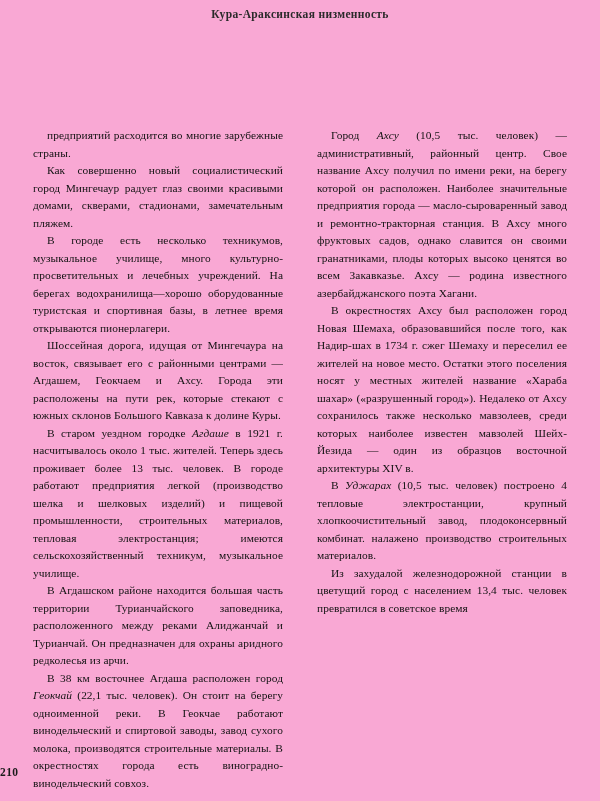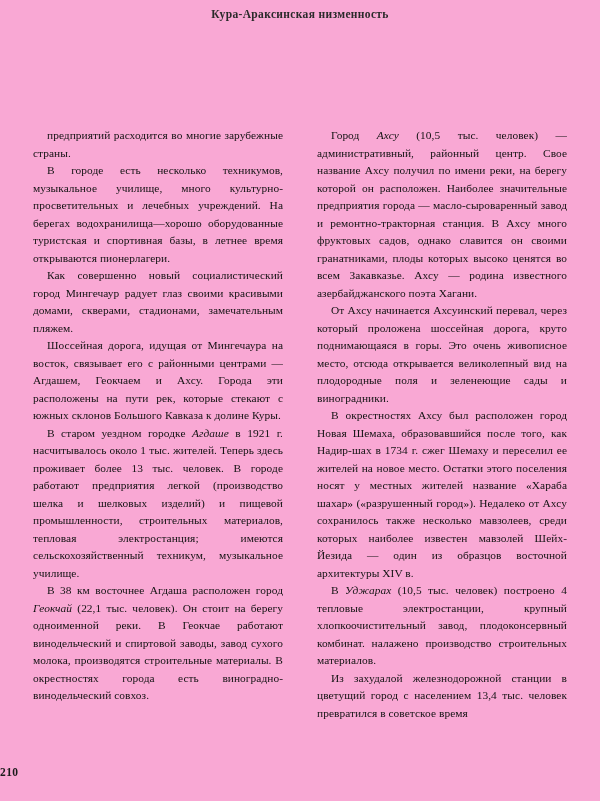--- a/index.html
+++ b/index.html
@@ -69,29 +69,29 @@
 </head>
 <body>
 
 <div id="page">
 
   <div id="running-header">Кура-Араксинская низменность</div>
 
   <div id="columns">
     <div class="column" id="column-left">
         <p class="para"><span>предприятий расходится во многие зарубежные страны.</span></p>
+        <p class="para"><span>Как совершенно новый социалистический город Мингечаур радует глаз своими красивыми домами, скверами, стадионами, замечательным пляжем.</span></p>
         <p class="para"><span>В городе есть несколько техникумов, музыкальное училище, много культурно-просветительных и лечебных учреждений. На берегах водохранилища—хорошо оборудованные туристская и спортивная базы, в летнее время открываются пионерлагери.</span></p>
-        <p class="para"><span>Как совершенно новый социалистический город Мингечаур радует глаз своими красивыми домами, скверами, стадионами, замечательным пляжем.</span></p>
         <p class="para"><span>Шоссейная дорога, идущая от Мингечаура на восток, связывает его с районными центрами — Агдашем, Геокчаем и Ахсу. Города эти расположены на пути рек, которые стекают с южных склонов Большого Кавказа к долине Куры.</span></p>
         <p class="para"><span>В старом уездном городке </span><span class="it">Агдаше</span><span> в 1921 г. насчитывалось около 1 тыс. жителей. Теперь здесь проживает более 13 тыс. человек. В городе работают предприятия легкой (производство шелка и шелковых изделий) и пищевой промышленности, строительных материалов, тепловая электростанция; имеются сельскохозяйственный техникум, музыкальное училище.</span></p>
+        <p class="para"><span>В Агдашском районе находится большая часть территории Турианчайского заповедника, расположенного между реками Алиджанчай и Турианчай. Он предназначен для охраны аридного редколесья из арчи.</span></p>
         <p class="para"><span>В 38 км восточнее Агдаша расположен город </span><span class="it">Геокчай</span><span> (22,1 тыс. человек). Он стоит на берегу одноименной реки. В Геокчае работают винодельческий и спиртовой заводы, завод сухого молока, производятся строительные материалы. В окрестностях города есть виноградно-винодельческий совхоз.</span></p>
       </div>
     <div class="column" id="column-right">
         <p class="para"><span>Город </span><span class="it">Ахсу</span><span> (10,5 тыс. человек) — административный, районный центр. Свое название Ахсу получил по имени реки, на берегу которой он расположен. Наиболее значительные предприятия города — масло-сыроваренный завод и ремонтно-тракторная станция. В Ахсу много фруктовых садов, однако славится он своими гранатниками, плоды которых высоко ценятся во всем Закавказье. Ахсу — родина известного азербайджанского поэта Хагани.</span></p>
-        <p class="para"><span>От Ахсу начинается Ахсуинский перевал, через который проложена шоссейная дорога, круто поднимающаяся в горы. Это очень живописное место, отсюда открывается великолепный вид на плодородные поля и зеленеющие сады и виноградники.</span></p>
         <p class="para"><span>В окрестностях Ахсу был расположен город Новая Шемаха, образовавшийся после того, как Надир-шах в 1734 г. сжег Шемаху и переселил ее жителей на новое место. Остатки этого поселения носят у местных жителей название «Хараба шахар» («разрушенный город»). Недалеко от Ахсу сохранилось также несколько мавзолеев, среди которых наиболее известен мавзолей Шейх-Йезида — один из образцов восточной архитектуры XIV в.</span></p>
         <p class="para"><span>В </span><span class="it">Уджарах</span><span> (10,5 тыс. человек) построено 4 тепловые электростанции, крупный хлопкоочистительный завод, плодоконсервный комбинат. налажено производство строительных материалов.</span></p>
         <p class="para"><span>Из захудалой железнодорожной станции в цветущий город с населением 13,4 тыс. человек превратился в советское время</span></p>
       </div>
   </div>
 
   <div id="page-number">210</div>
 
 </div>
 

